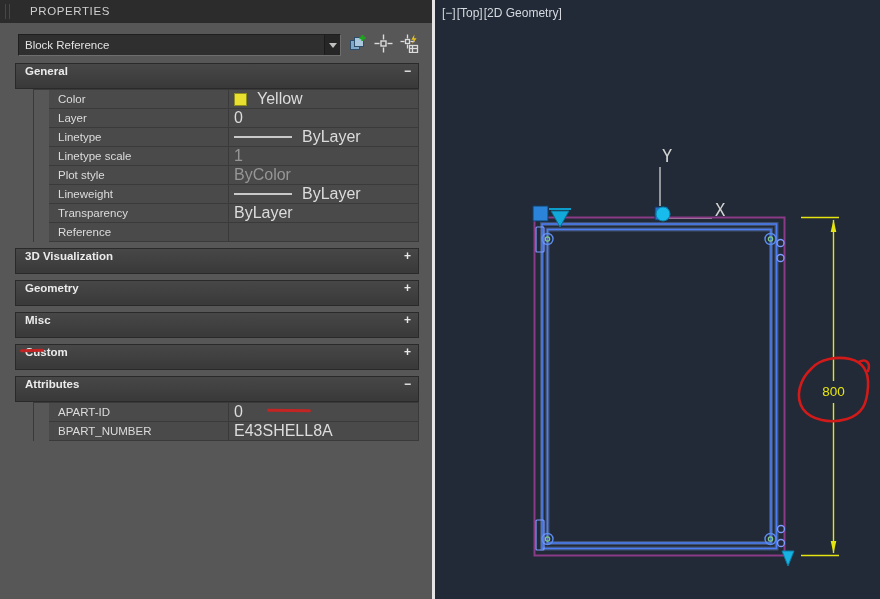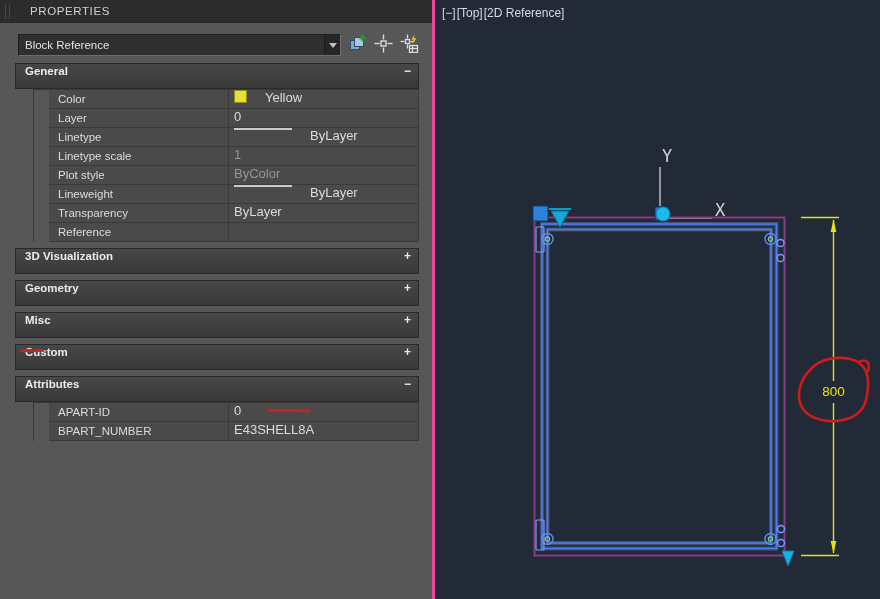--- a/index.html
+++ b/index.html
@@ -2,21 +2,21 @@
 <html><head>
 <meta charset="utf-8">
 <style>
   html,body { margin:0; padding:0; background:#000; }
   #app {
     position:relative; width:880px; height:599px; overflow:hidden;
     font-family:"Liberation Sans", sans-serif; display:flex;
     -webkit-font-smoothing:antialiased;
   }
   
-  .panel { position:relative; width:435px; flex:none; background:#575757; border-right:3px solid #ec4899; box-sizing:border-box; }
+  .panel { position:relative; width:435px; flex:none; background:#575757; border-right:3px solid #e5e5e5; box-sizing:border-box; }
   .titlebar { position:relative; height:23px; background:#2c2c2c; color:#cfcfcf;
     font-size:11.5px; letter-spacing:.6px; line-height:23px; padding-left:30px; }
   .gripper { position:absolute; left:5px; top:4px; width:3px; height:15px;
     border-left:1px solid #474747; border-right:1px solid #474747; }
   .selector-row { display:flex; align-items:flex-start; margin:11px 13px 0 18px; height:24px; }
   .combo { position:relative; width:334px; height:22px; background:#2f2f2f; box-sizing:border-box;
     border:1px solid #1f1f1f; border-bottom-color:#6e6e6e; border-right-color:#6e6e6e;
     color:#e2e2e2; font-size:11.5px; line-height:20px; padding-left:6px; }
   .combo-arrow { position:absolute; right:0; top:0; width:15px; height:20px;
     background:#262626; border-left:1px solid #1b1b1b; }
@@ -31,22 +31,22 @@
     color:#ebebeb; font-size:11.5px; font-weight:bold; line-height:15px; padding-left:9px;
     margin-bottom:0; }
   .sec-gap { margin-bottom:6px; }
   .sec-toggle { position:absolute; right:7px; top:0; color:#e9e9e9; font-weight:bold; font-size:12px; line-height:15px; }
 
   .ptable { margin:0 13px 0 33px; border-left:1px solid #3a3a3a; border-top:1px solid #3a3a3a;padding-left:15px; }
   .prow { display:flex; height:19px; box-sizing:border-box; background:#4a4a4a;
     border-bottom:1px solid #3a3a3a; border-right:1px solid #3a3a3a; }
   .plabel { width:180px; flex:none; box-sizing:border-box; padding-left:9px; line-height:18px;
     color:#dcdcdc; font-size:11.5px; border-right:1px solid #3a3a3a; white-space:nowrap; overflow:hidden; }
-  .pvalue { flex:1; min-width:0; display:flex; align-items:flex-start; gap:18px; padding-left:5px;
-    color:#dcdcdc; font-size:13px; white-space:nowrap; overflow:hidden; }
+  .pvalue { flex:1; min-width:0; display:flex; align-items:center; gap:10px; padding-left:5px;
+    color:#dcdcdc; font-size:16px; white-space:nowrap; overflow:hidden; }
   .muted { color:#969696; }
   .swatch { width:11px; height:11px; flex:none; background:#e8df2e; border:1px solid #8d8d20; }
   .lt-sample { width:58px; height:0; flex:none; border-top:2px solid #c9c9c9; }
 
   .red-underline { position:absolute; background:#c32424; border-radius:2px; z-index:5; }
   .ru1 { left:20px; top:349px; width:24px; height:3px; transform:rotate(-1.5deg); }
   .ru2 { left:267px; top:409px; width:44px; height:3px; transform:rotate(0.6deg); }
 
   
   .viewport { position:relative; flex:1; background:#212a36; overflow:hidden; }
@@ -200,21 +200,21 @@
     </div>
 
     <div class="red-underline ru1"></div>
     <div class="red-underline ru2"></div>
   </div>
 
   <div class="viewport">
     <div class="vp-label">
       <span>[−]</span>
       <span>[Top]</span>
-      <span>[2D Reference]</span>
+      <span>[2D Geometry]</span>
     </div>
 
     <svg class="drawing" width="445" height="599" viewBox="0 0 445 599">
 
       <g stroke="#d2d2d2" stroke-width="1.3" fill="none">
         <line x1="225" y1="167" x2="225" y2="206"></line>
         <line x1="234" y1="218" x2="277" y2="218"></line>
       </g>
       <text x="232" y="162" text-anchor="middle" font-family="DejaVu Sans Mono, monospace" font-size="17" fill="#d2d2d2">Y</text>
       <text x="285" y="216" text-anchor="middle" font-family="DejaVu Sans Mono, monospace" font-size="17" fill="#d2d2d2">X</text>

